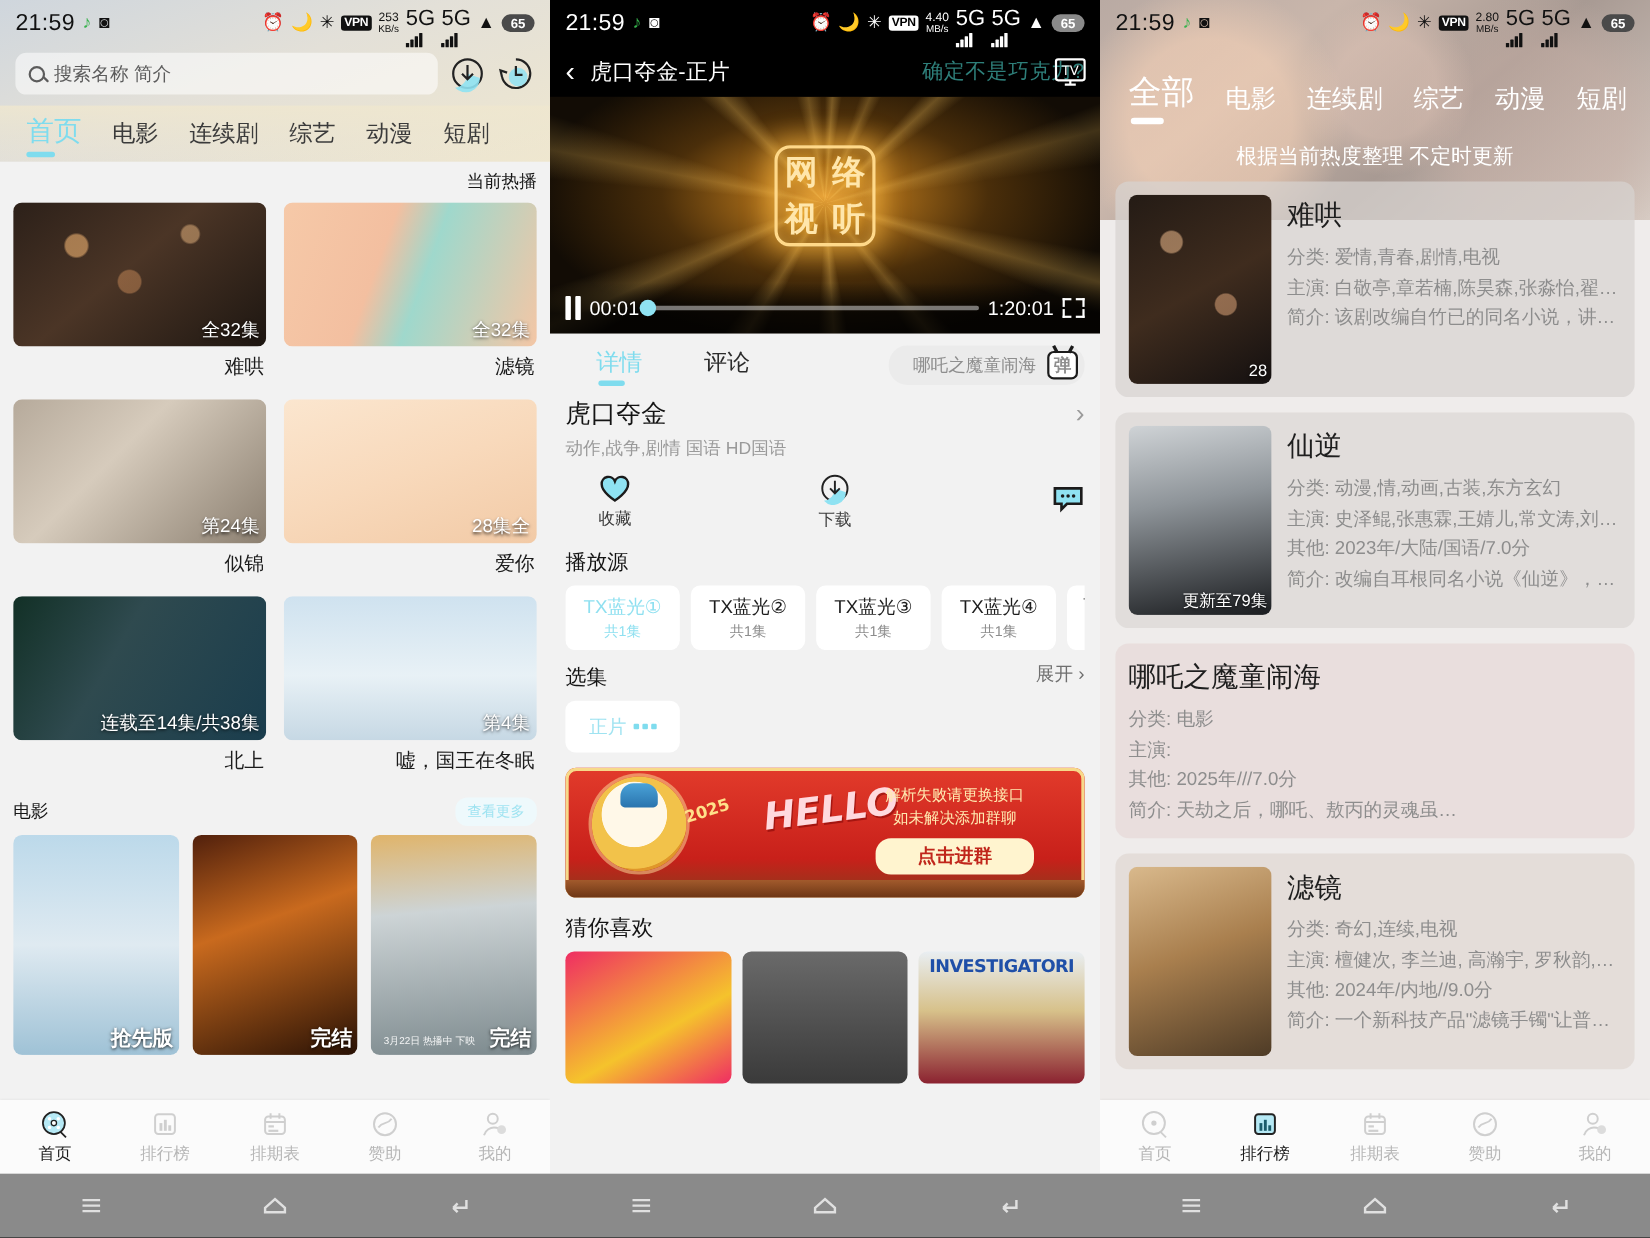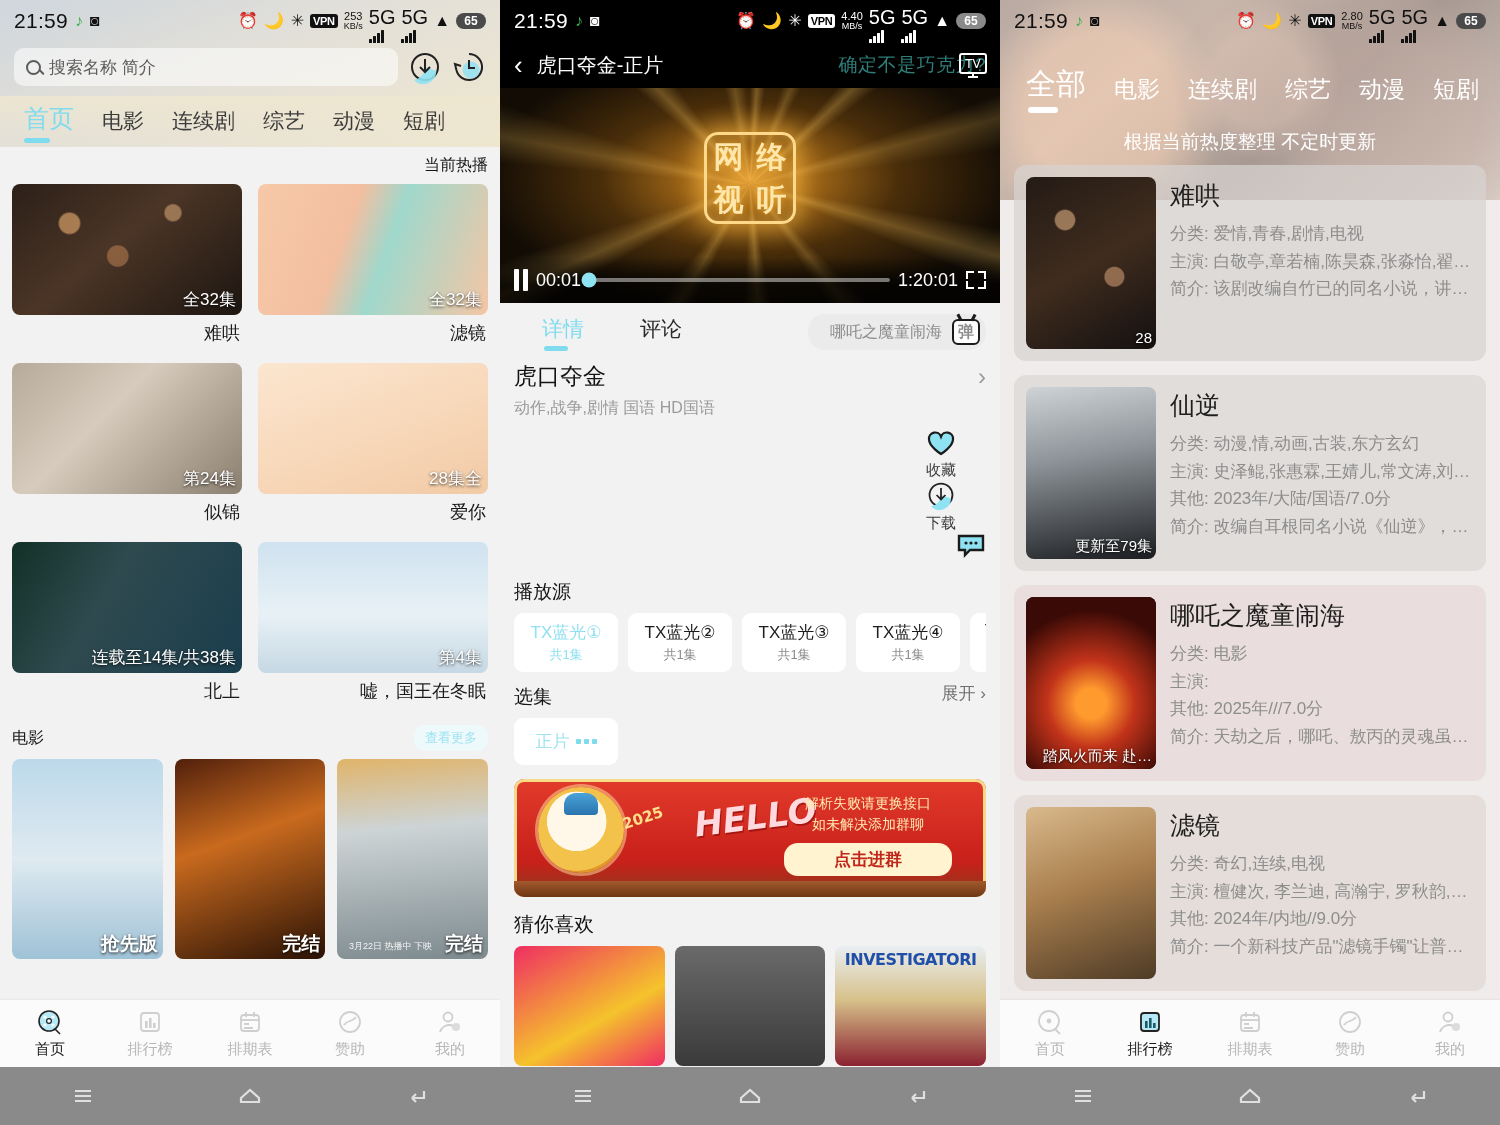--- a/index.html
+++ b/index.html
@@ -219,21 +219,21 @@
   .danmu-ico::before, .danmu-ico::after {
     content:""; position:absolute; top:-7px; width:2.5px; height:7px; background:#1b1b1b;
   }
   .danmu-ico::before { left: 4px; transform: rotate(-28deg); }
   .danmu-ico::after { right: 4px; transform: rotate(28deg); }
   .p2-body { padding: 4px 14px 0; }
   .mv-row { display: flex; align-items: center; }
   .mv-name { font-size: 23px; color: #141414; }
   .chev { margin-left: auto; color: #9b9b9b; font-size: 24px; }
   .mv-meta { font-size: 16px; color: #9a9a9a; padding: 6px 0 2px; }
-  .acts { display: flex; align-items: flex-end; padding: 8px 0 4px; flex-direction: column; }
+  .acts { display: flex; align-items: center; padding: 8px 0 4px; }
   .act { display: flex; flex-direction: column; align-items: center; gap: 4px; width: 90px; }
   .act span { font-size: 15px; color: #3a3a3a; }
   .act.right { margin-left: auto; width: auto; }
   .blk-title { font-size: 19px; color: #141414; padding: 12px 0 8px; }
   .srcrow { display: flex; gap: 10px; overflow: hidden; }
   .src {
     background: #fff; border-radius: 9px; min-width: 104px; padding: 8px 10px;
     text-align: center; flex: none;
   }
   .src .n { font-size: 17px; color: #1d1d1d; }
@@ -270,21 +270,21 @@
     box-shadow: 0 0 0 3px rgba(255,230,160,.5);
   }
   .banner .lion::after {
     content:""; position:absolute; left: 26px; top: 6px; width: 34px; height: 22px;
     border-radius: 12px 12px 4px 4px; background: linear-gradient(180deg,#4aa3d8,#2a74ae);
   }
   .banner .txt { position: absolute; right: 18px; top: 14px; width: 200px; text-align: center; }
   .banner .txt p { color: #ffe9b0; font-size: 14px; font-weight: 400; line-height: 1.5; }
   .banner .btn {
     margin: 8px auto 0; background: #fff4cf; color: #c0261b; font-weight: 700;
-    border-radius: 14px; font-size: 17px; padding: 5px 0; width: 168px;
+    border-radius: 14px; font-size: 17px; padding: 5px 0; width: 144px;
   }
   .banner .badge2025 {
     position:absolute; left:108px; top:30px; color:#ffe08a; font-size:15px;
     font-weight:700; transform:rotate(-18deg); font-family:"DejaVu Sans",sans-serif;
   }
   .rec-title { font-size: 20px; color: #141414; padding: 14px 0 8px; }
   .rec3 { display: grid; grid-template-columns: 1fr 1fr 1fr; gap: 10px; }
   .rec { height: 120px; border-radius: 8px; overflow: hidden; position: relative; }
   .r-a { background: linear-gradient(150deg,#ef2d63 0%,#f5c32c 60%,#ef2d63 100%); }
   .r-b { background: linear-gradient(180deg,#6a6a6a,#3a3a3a); }
@@ -819,24 +819,20 @@
         <div class="rc-body">
           <div class="rc-name">仙逆</div>
           <div class="rc-line"><b>分类:</b> <span>动漫,情,动画,古装,东方玄幻</span></div>
           <div class="rc-line"><b>主演:</b> <span>史泽鲲,张惠霖,王婧儿,常文涛,刘…</span></div>
           <div class="rc-line"><b>其他:</b> <span>2023年/大陆/国语/7.0分</span></div>
           <div class="rc-line"><b>简介:</b> <span>改编自耳根同名小说《仙逆》，讲…</span></div>
         </div>
       </div>
 
       <div class="rankcard c3">
-        <div class="rc-thumb">
-          <div class="art t-nezha"></div>
-          <span class="ep">踏风火而来 赴…</span>
-        </div>
         <div class="rc-body">
           <div class="rc-name">哪吒之魔童闹海</div>
           <div class="rc-line"><b>分类:</b> <span>电影</span></div>
           <div class="rc-line"><b>主演:</b> <span></span></div>
           <div class="rc-line"><b>其他:</b> <span>2025年///7.0分</span></div>
           <div class="rc-line"><b>简介:</b> <span>天劫之后，哪吒、敖丙的灵魂虽…</span></div>
         </div>
       </div>
 
       <div class="rankcard c4">

